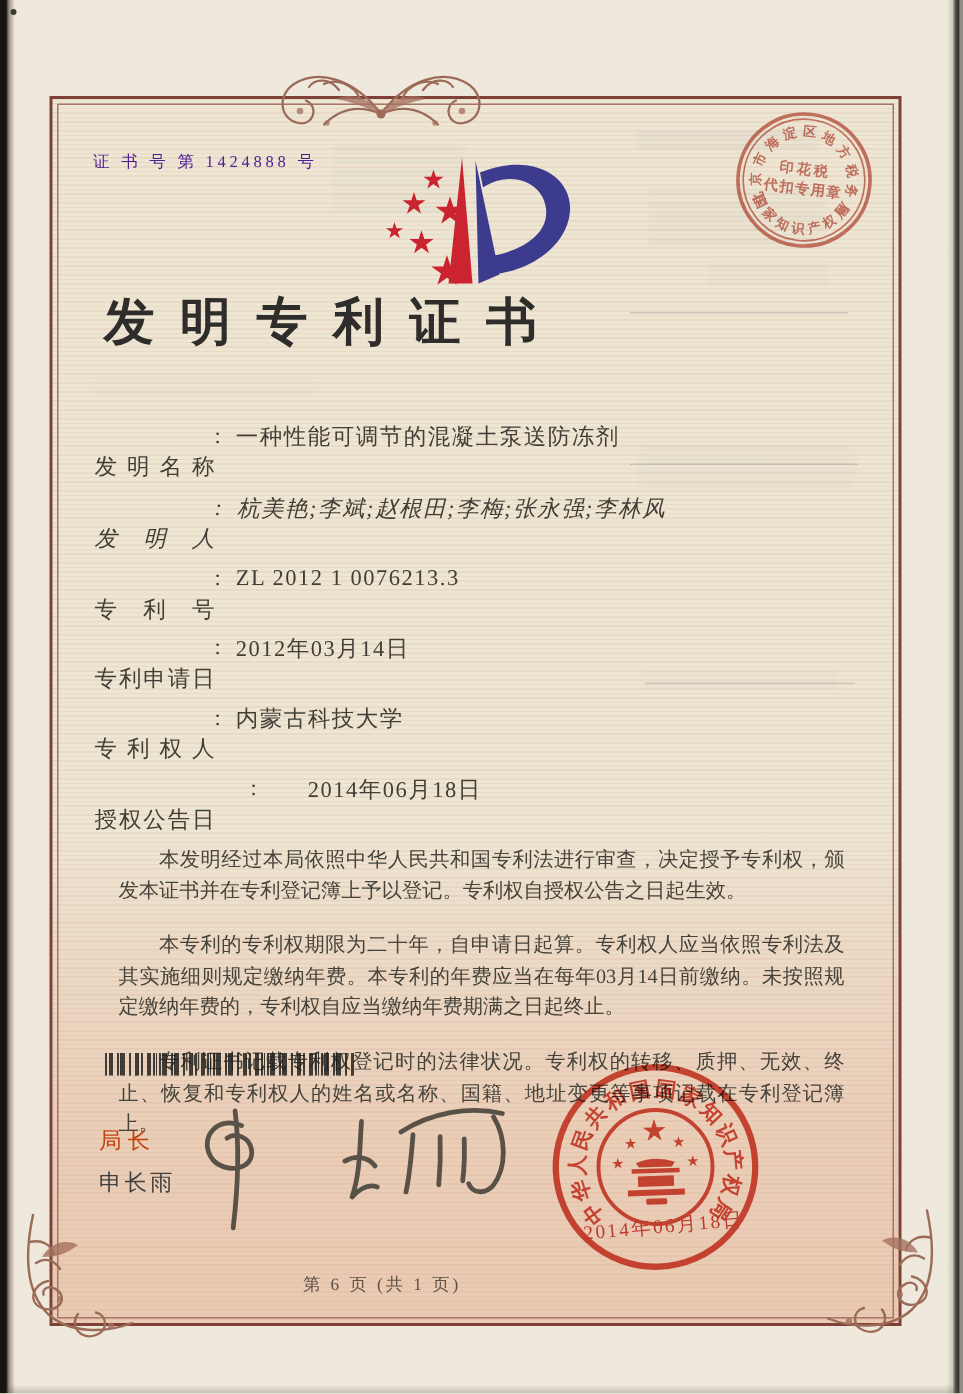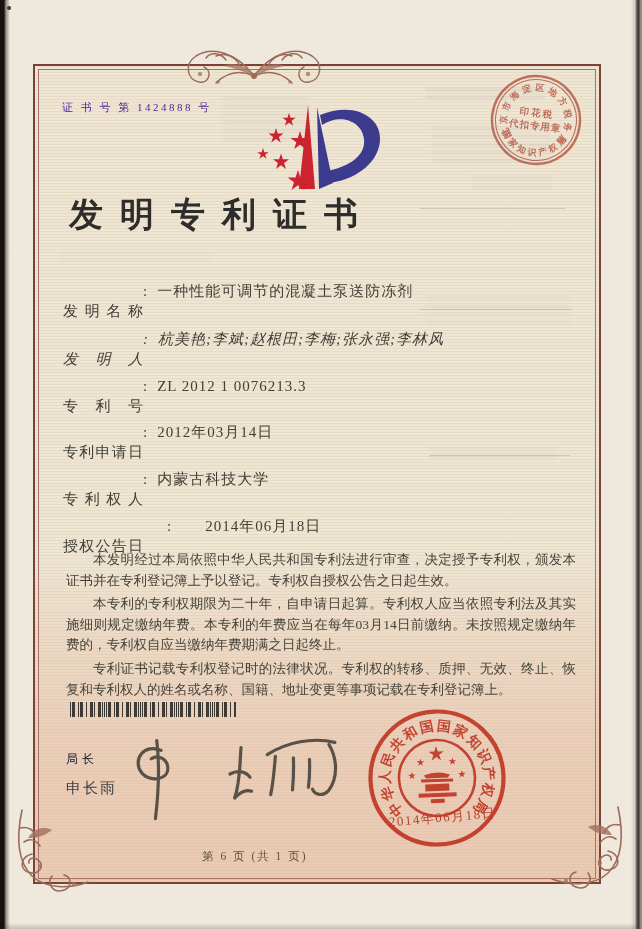--- a/index.html
+++ b/index.html
@@ -25,28 +25,28 @@
   
   .certno{left:62px;top:100px;font-size:11px;color:#4c1d95;letter-spacing:2.5px;z-index:3;}
   .title{left:52px;top:192px;width:520px;text-align:left;font-size:34px;font-weight:700;
          color:#2f2d2b;letter-spacing:17px;text-indent:17px;z-index:3;}
   .frow{left:63px;height:22px;font-size:15px;color:#413e36;z-index:3;display:flex;align-items:center;}
   .flabel{display:inline-block;width:80px;text-align:justify;text-align-last:justify;margin-top:40px;}
   .fcolon{display:inline-block;margin-right:10px;}
   .fvalue{letter-spacing:1px;}
   .bodytext{left:63px;top:547px;width:516px;font-size:13.5px;line-height:20.6px;color:#46433b;
             text-align:justify;z-index:3;}
-  .bodytext p{margin:3px;text-indent:2em;}
+  .bodytext p{margin:16px;text-indent:2em;}
   .barcode{left:70px;top:702px;width:166px;height:15px;z-index:3;opacity:.85;
     background-image:
       repeating-linear-gradient(90deg,#24221f 0 1.5px,rgba(0,0,0,0) 1.5px 4px),
       repeating-linear-gradient(90deg,#24221f 0 2px,rgba(0,0,0,0) 2px 9px),
       repeating-linear-gradient(90deg,#1b1916 0 1px,rgba(0,0,0,0) 1px 6px);
     background-position:0 0,2px 0,4px 0;}
-  .signer-title{left:66px;top:751px;font-size:12px;color:#0f172a;letter-spacing:4px;z-index:3;}
+  .signer-title{left:66px;top:751px;font-size:15px;color:#c2410c;letter-spacing:4px;z-index:3;}
   .signer-name{left:66px;top:779px;font-size:15px;color:#404040;letter-spacing:2px;z-index:3;}
   .footer{left:202px;top:849px;font-size:11.5px;color:#5f5146;letter-spacing:2px;z-index:3;}
   
   .ghost{background:repeating-linear-gradient(0deg,rgba(108,108,124,.16) 0 3px,rgba(0,0,0,0) 3px 8px);
          filter:blur(1.6px);z-index:2;border-radius:2px;}
   .bleedline{height:1px;background:rgba(125,120,128,.28);filter:blur(.4px);z-index:2;}
   svg text{font-family:"Liberation Serif","DejaVu Serif",serif;}
 </style>
 </head>
 <body>

